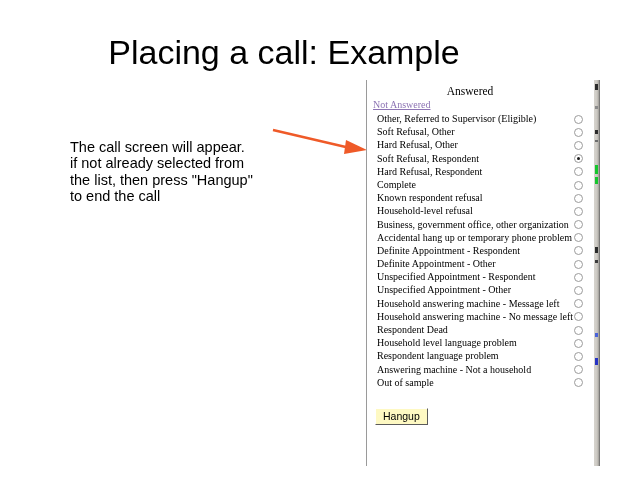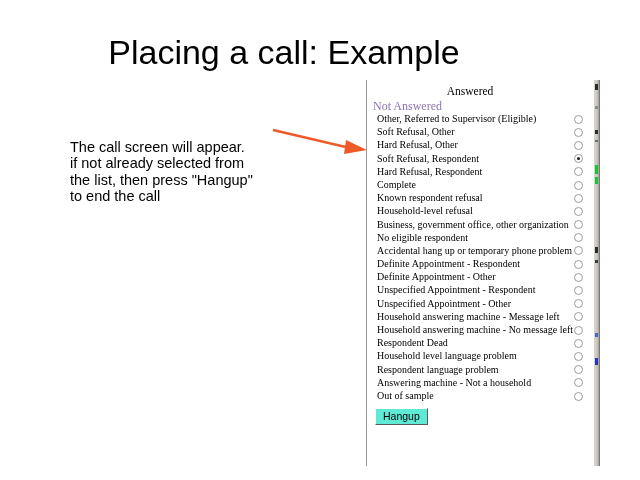--- a/index.html
+++ b/index.html
@@ -95,22 +95,23 @@
     font-size: 11.5px;
     color: #000000;
   }
 
   
   #not-answered-link {
     position: absolute;
     left: 6px;
     top: 19px;
     font-family: "Liberation Serif", serif;
-    font-size: 12px;
+    font-size: 10px;
     color: #8d74b4;
+    text-decoration: underline;
     cursor: pointer;
   }
 
   
   #options-list {
     position: absolute;
     left: 0;
     top: 32px;
     width: 230px;
   }
@@ -149,21 +150,21 @@
     border-radius: 50%;
     background: #1a1a1a;
   }
 
   
   #hangup-button {
     position: absolute;
     left: 8px;
     top: 328px;
     padding: 1px 7px 2px 7px;
-    background: #5eead4;
+    background: #fef9c3;
     border-top: 1px solid #ffffff;
     border-left: 1px solid #ffffff;
     border-right: 1px solid #5b5b5b;
     border-bottom: 1px solid #5b5b5b;
     font-family: "Liberation Sans", sans-serif;
     font-size: 10.5px;
     color: #000000;
     cursor: pointer;
   }
 </style>
@@ -218,24 +219,20 @@
       <div class="option-row">
         <span class="option-label">Known respondent refusal</span>
         <span class="option-radio"></span>
       </div>
       <div class="option-row">
         <span class="option-label">Household-level refusal</span>
         <span class="option-radio"></span>
       </div>
       <div class="option-row">
         <span class="option-label">Business, government office, other organization</span>
-        <span class="option-radio"></span>
-      </div>
-      <div class="option-row">
-        <span class="option-label">No eligible respondent</span>
         <span class="option-radio"></span>
       </div>
       <div class="option-row">
         <span class="option-label">Accidental hang up or temporary phone problem</span>
         <span class="option-radio"></span>
       </div>
       <div class="option-row">
         <span class="option-label">Definite Appointment - Respondent</span>
         <span class="option-radio"></span>
       </div>

